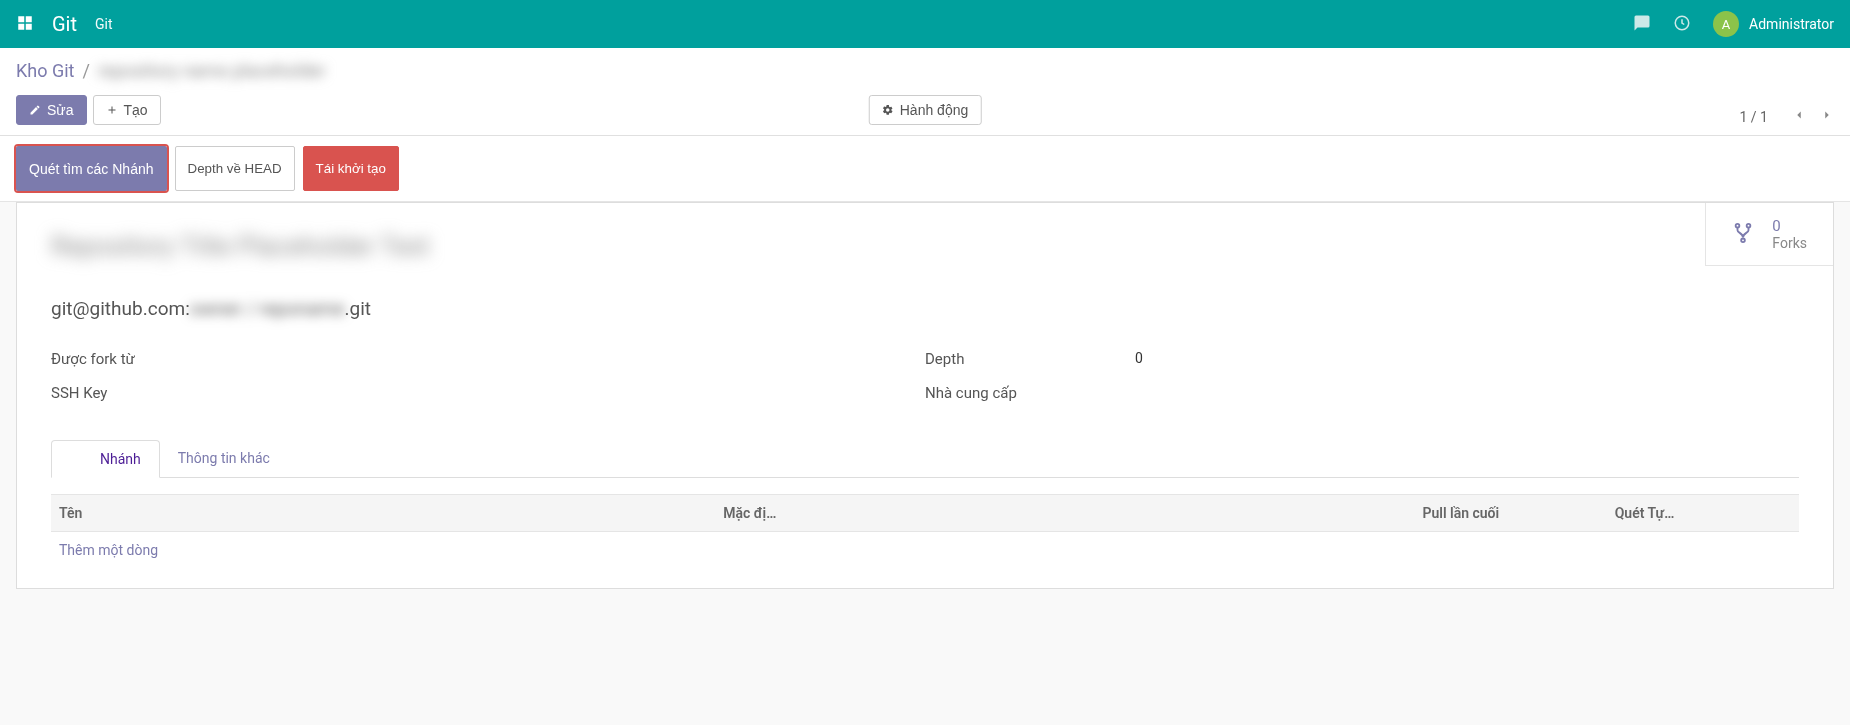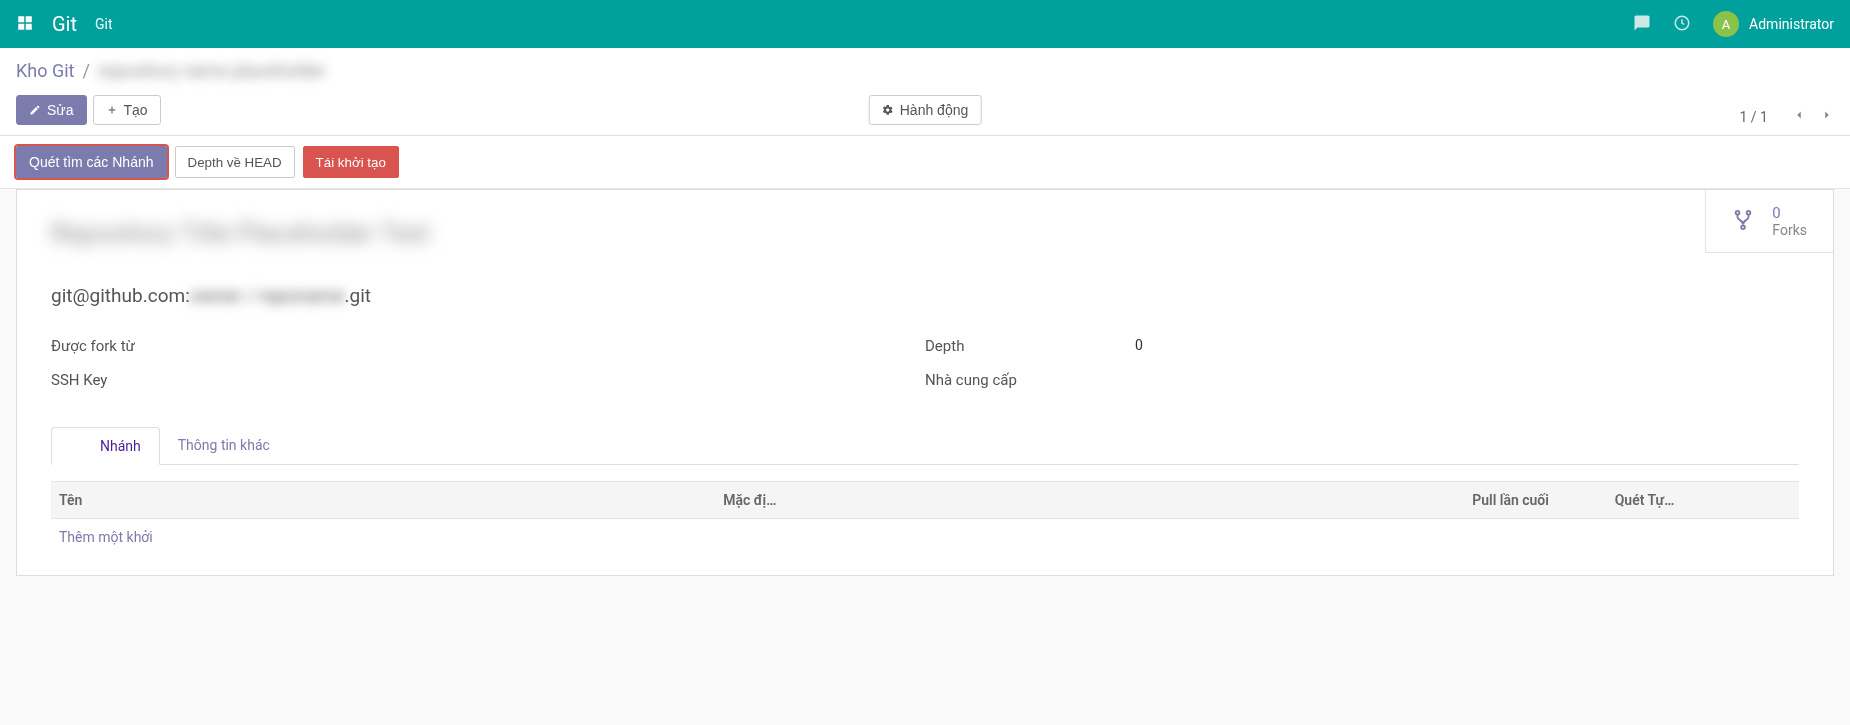--- a/index.html
+++ b/index.html
@@ -28,21 +28,21 @@
 .btn-group { display: flex; gap: 6px; }
 .actionrow-center { position: absolute; left: 50%; transform: translateX(-50%); }
 .actionrow-right { margin-left: auto; display: flex; align-items: center; gap: 24px; color: #666; }
 .pager-arrows { display: flex; gap: 14px; }
 .pager-arrows svg { width: 14px; height: 14px; fill: #888; cursor: pointer; }
 
 .statusbar { background: #fff; padding: 10px 16px; display: flex; gap: 8px; border-bottom: 1px solid #e5e5e5; }
 .btn-purple { background: #7C7BAD; color: #fff; border: 1px solid #7C7BAD; padding: 7px 12px; font-size: 14px; cursor: pointer; border-radius: 2px; }
 .btn-outline-hl { outline: 2px solid #D9534F; outline-offset: 0; }
 .btn-white { background: #fff; border: 1px solid #ccc; padding: 7px 12px; cursor: pointer; border-radius: 2px; color: #555; }
-.btn-red { background: #D9534F; color: #fff; border: 1px solid #D9534F; padding: 7px 12px; cursor: pointer; border-radius: 2px; }
+.btn-red { background: #D9534F; color: #fff; border: 1px solid #D9534F; padding: 14px 12px; cursor: pointer; border-radius: 2px; }
 
 .sheet-wrap { padding: 0 8px; }
 .sheet { background: #fff; border: 1px solid #ddd; margin: 0 8px; position: relative; }
 .forkbox { position: absolute; right: 0; top: 0; border-left: 1px solid #e5e5e5; border-bottom: 1px solid #e5e5e5; padding: 14px 26px; display: flex; align-items: center; gap: 18px; cursor: pointer; }
 .forkbox svg { width: 22px; height: 22px; stroke: #7C7BAD; fill: none; stroke-width: 2; }
 .fork-meta { display: flex; flex-direction: column; }
 .fork-count { color: #7C7BAD; font-size: 15px; }
 .fork-label { color: #888; font-size: 14px; }
 
 .sheet-inner { padding: 28px 34px 20px; }
@@ -58,21 +58,21 @@
 .fieldvalue-right { margin-left: 40px; }
 
 .tabs { display: flex; border-bottom: 1px solid #ddd; margin-bottom: 16px; }
 .tab { padding: 10px 18px; cursor: pointer; color: #7C7BAD; position: relative; }
 .tab.active { color: #4c1d95; border: 1px solid #ddd; border-bottom: 1px solid #fff; margin-bottom: -1px; background: #fff; border-radius: 4px 4px 0 0; padding-left: 48px; }
 
 .tbl { width: 100%; border-collapse: collapse; }
 .tbl th { text-align: left; padding: 10px 8px; background: #f5f5f5; border-top: 1px solid #e5e5e5; border-bottom: 1px solid #e5e5e5; color: #666; font-weight: 600; font-size: 14px; }
 .tbl th:nth-child(1) { width: 38%; }
 .tbl th:nth-child(2) { width: 40%; }
-.tbl th:nth-child(3) { width: 11%; text-align: center; }
+.tbl th:nth-child(3) { width: 11%; }
 .tbl th:nth-child(4) { width: 11%; }
 .addline { padding: 10px 8px; color: #7C7BAD; cursor: pointer; }
 </style>
 </head>
 <body>
 
 <div class="topbar">
   <div class="topbar-left">
     <span class="apps-icon">
       <svg viewBox="0 0 24 24">
@@ -210,19 +210,19 @@
         <thead>
           <tr>
             <th>Tên</th>
             <th>Mặc đị…</th>
             <th>Pull lần cuối</th>
             <th>Quét Tự…</th>
           </tr>
         </thead>
         <tbody>
           <tr>
-            <td colspan="4" class="addline">Thêm một khởi</td>
+            <td colspan="4" class="addline">Thêm một dòng</td>
           </tr>
         </tbody>
       </table>
     </div>
   </div>
 </div>
 
 </body></html>

